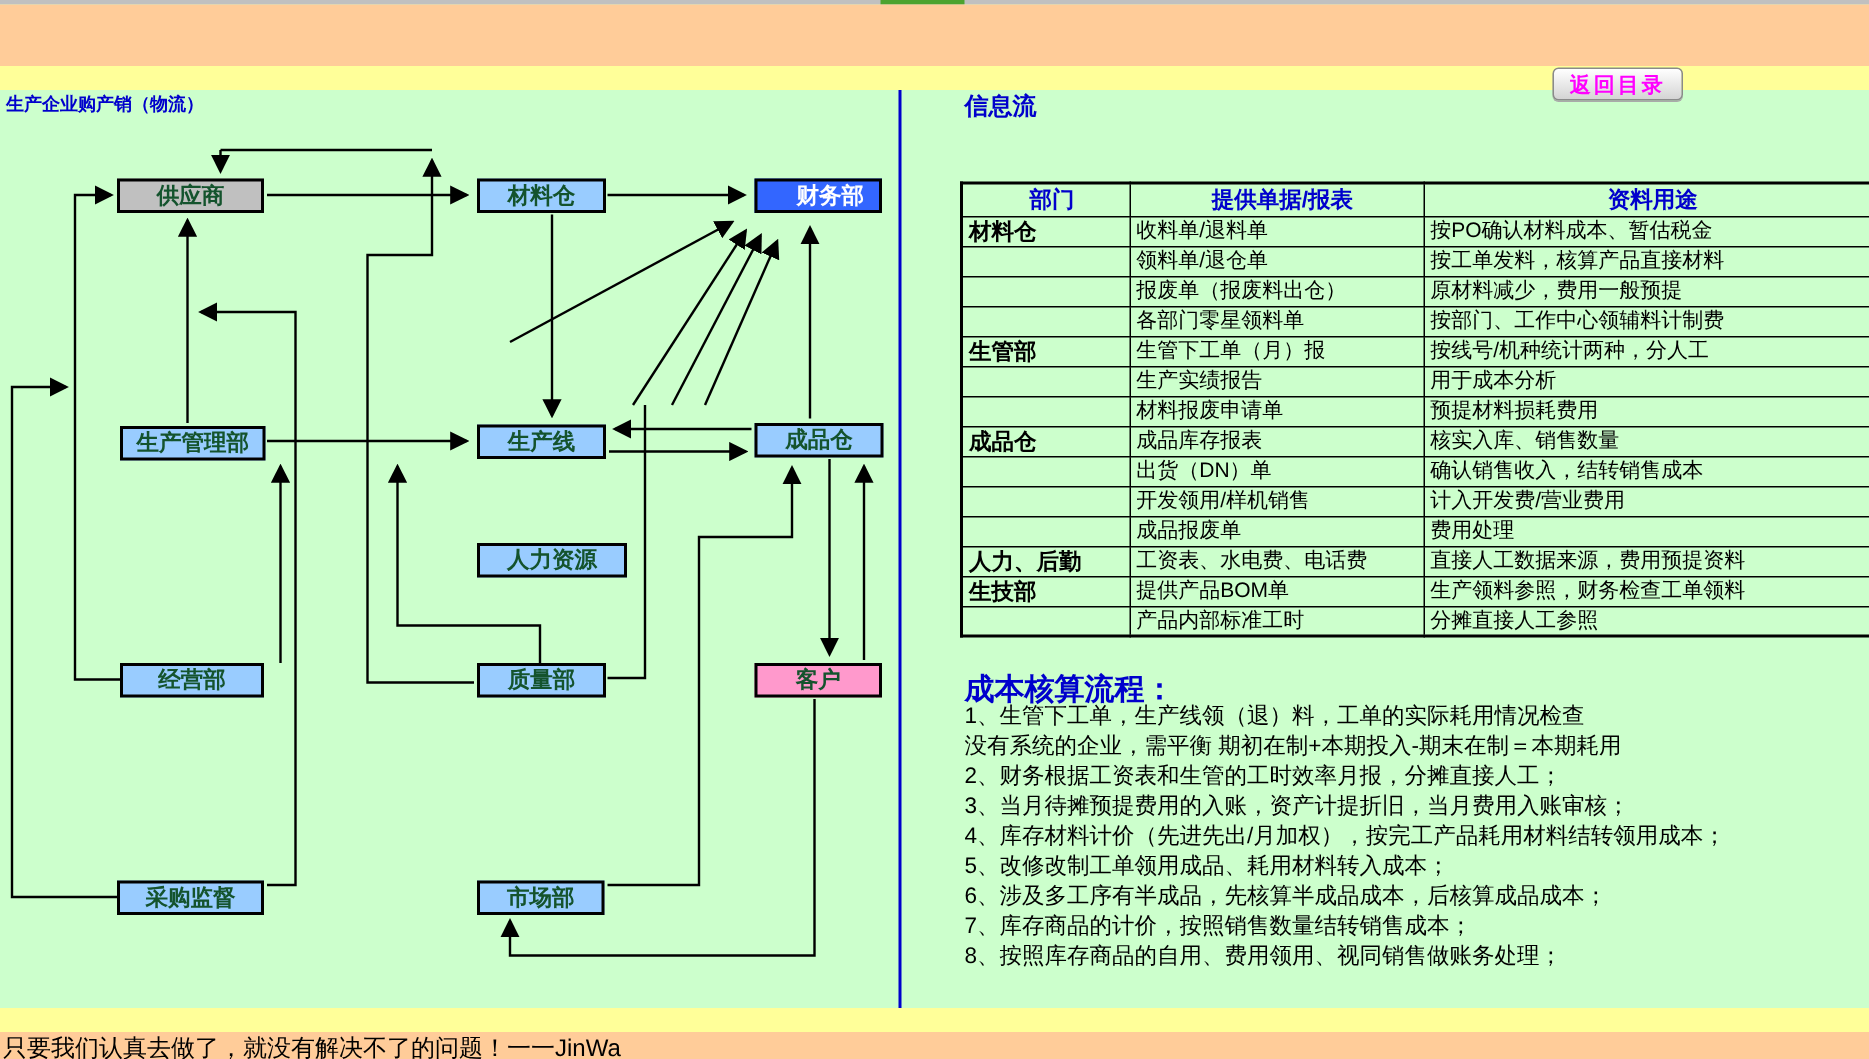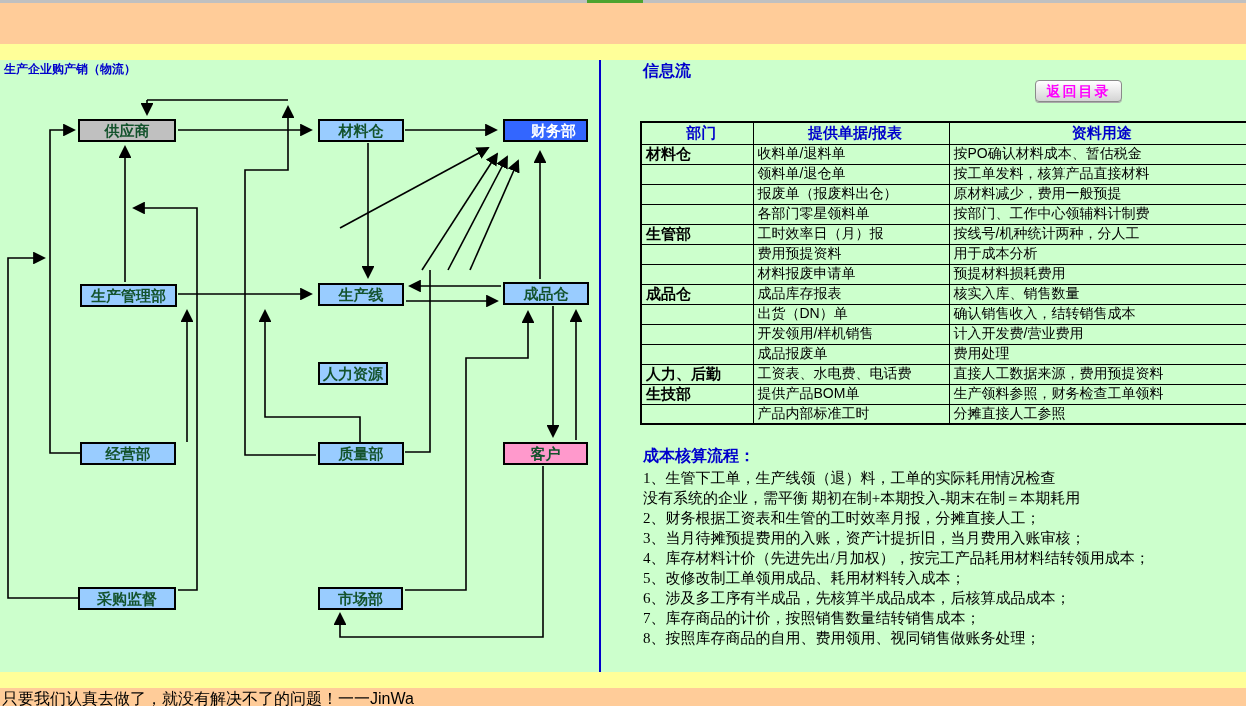--- a/index.html
+++ b/index.html
@@ -15,21 +15,21 @@
 
   
   .band-yellow-bottom { position:absolute; left:0; top:672px; width:1246px; height:16px; background:#FFFF99; }
   .band-orange-bottom { position:absolute; left:0; top:688px; width:1246px; height:18px; background:#FFCC99; }
   .footer-quote { position:absolute; left:2px; top:689px; font-size:16px; color:#000; white-space:nowrap; }
 
   
   .return-btn { position:absolute; left:1035px; top:45px; width:87px; height:22px;
     background:linear-gradient(#ffffff,#d4d4d4); border:1px solid #8a8a8a; border-radius:4px;
     box-shadow:0 1px 0 #aaa; color:#FF00FF; font-size:14px; font-weight:bold; line-height:20px;
-    text-align:center; cursor:pointer; letter-spacing:2px;margin-top:35px; }
+    text-align:center; cursor:pointer; letter-spacing:2px; }
 
   
   .left-title { position:absolute; left:4px; top:61px; color:#0000CC; font-size:12px; font-weight:bold; }
   .right-title { position:absolute; left:643px; top:61px; color:#0000CC; font-size:16px; font-weight:bold; }
 
   
   .divider { position:absolute; left:599px; top:60px; width:2px; height:612px; background:#0000CC; }
 
   
   .flow-arrows { position:absolute; left:0; top:0; width:620px; height:706px; pointer-events:none; }
@@ -44,22 +44,22 @@
   .info-table { position:absolute; left:640px; top:121px; width:606px; border-collapse:collapse; table-layout:fixed; }
   .info-table th, .info-table td { border:1px solid #000; font-size:14px; padding:0 4px;
        overflow:hidden; white-space:nowrap; }
   .info-table { border:2px solid #000; }
   .info-table th { color:#0000CC; font-size:15px; font-weight:bold; text-align:center; height:22px;padding-left:12px; }
   .info-table td { color:#000; height:20px; }
   .info-table td.dept { font-weight:bold; font-size:15px; }
   .col-dept { width:112px; } .col-doc { width:196px; } .col-use { width:298px; }
 
   
-  .cost-title { position:absolute; left:643px; top:446px; color:#0000CC; font-size:16px; font-weight:bold; }
-  .cost-lines { position:absolute; left:643px; top:468px; width:600px;font-family:Liberation Serif, serif; }
+  .cost-title { position:absolute; left:643px; top:446px; color:#0000CC; font-size:20px; font-weight:bold; }
+  .cost-lines { position:absolute; left:643px; top:468px; width:600px; }
   .cost-line { font-size:15px; color:#000; line-height:20px; white-space:nowrap; }
 </style>
 </head>
 <body>
 
 <div class="page">
 
   <div class="topline">
     <div class="topline-green"></div>
   </div>
@@ -105,21 +105,21 @@
       <path d="M543,466 L543,637 L340,637 L340,614" marker-end="url(#ah)"></path>
     </g>
   </svg>
 
   <div class="fbox bx-gray" style="left:78px;  top:119px; width:98px;">供应商</div>
   <div class="fbox bx-blue" style="left:318px; top:119px; width:86px;">材料仓</div>
   <div class="fbox bx-dblue" style="left:503px; top:119px; width:85px;">财务部</div>
   <div class="fbox bx-blue" style="left:80px;  top:284px; width:97px;">生产管理部</div>
   <div class="fbox bx-blue" style="left:318px; top:283px; width:86px;">生产线</div>
   <div class="fbox bx-blue" style="left:503px; top:282px; width:86px;">成品仓</div>
-  <div class="fbox bx-blue" style="left:318px; top:362px; width:70px;">人力资源</div>
+  <div class="fbox bx-blue" style="left:318px; top:362px; width:100px;">人力资源</div>
   <div class="fbox bx-blue" style="left:80px;  top:442px; width:96px;">经营部</div>
   <div class="fbox bx-blue" style="left:318px; top:442px; width:86px;">质量部</div>
   <div class="fbox bx-pink" style="left:503px; top:442px; width:85px;">客户</div>
   <div class="fbox bx-blue" style="left:78px;  top:587px; width:98px;">采购监督</div>
   <div class="fbox bx-blue" style="left:318px; top:587px; width:85px;">市场部</div>
 
   <div class="divider"></div>
 
   <table class="info-table">
     <colgroup>
@@ -148,26 +148,26 @@
           <td>报废单（报废料出仓）</td>
           <td>原材料减少，费用一般预提</td>
         </tr>
     <tr>
           <td class="dept"></td>
           <td>各部门零星领料单</td>
           <td>按部门、工作中心领辅料计制费</td>
         </tr>
     <tr>
           <td class="dept">生管部</td>
-          <td>工时效率日（月）报</td>
+          <td>生管下工单（月）报</td>
           <td>按线号/机种统计两种，分人工</td>
         </tr>
     <tr>
           <td class="dept"></td>
-          <td>费用预提资料</td>
+          <td>生产实绩报告</td>
           <td>用于成本分析</td>
         </tr>
     <tr>
           <td class="dept"></td>
           <td>材料报废申请单</td>
           <td>预提材料损耗费用</td>
         </tr>
     <tr>
           <td class="dept">成品仓</td>
           <td>成品库存报表</td>

